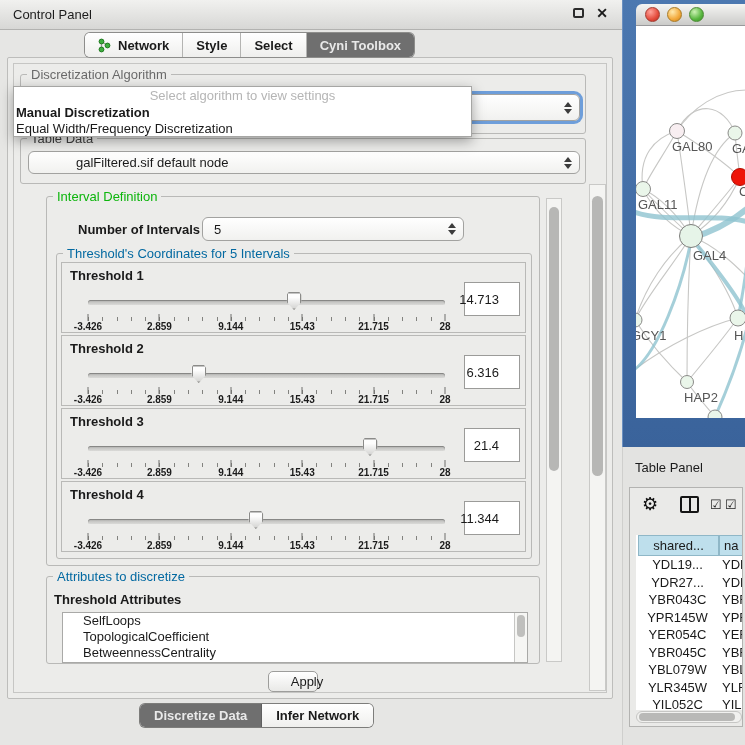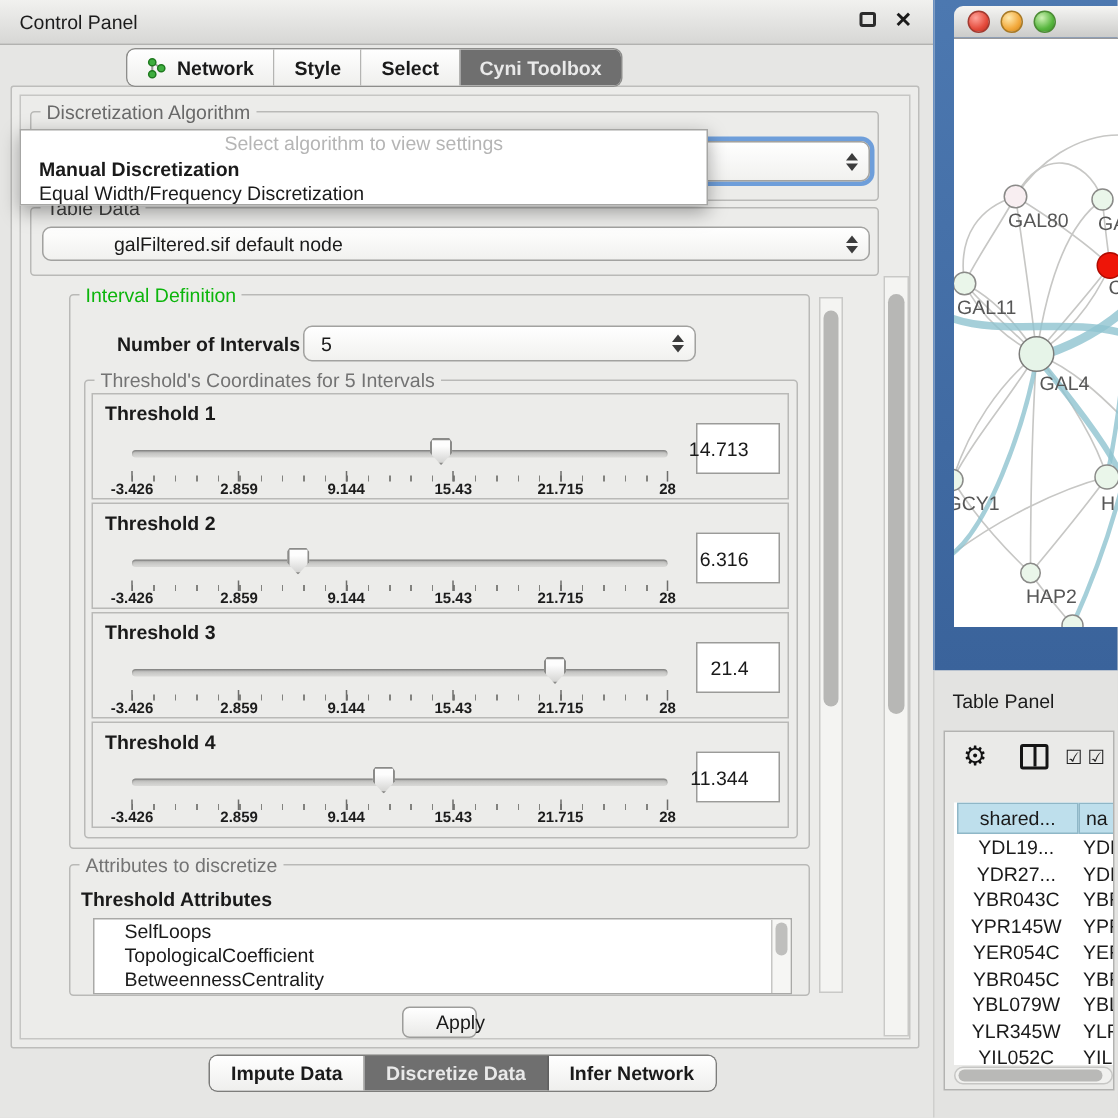--- a/index.html
+++ b/index.html
@@ -27,36 +27,36 @@
   .tab .net-ico { margin-right:7px; }
 
   .cp-outer { position:absolute; left:7px; top:57px; width:606px; height:642px;
     background:#ececea; border:1px solid #bdbdbb; border-radius:2px; }
   .cp-inner { position:absolute; left:13px; top:63px; width:594px; height:630px;
     border:1px solid #c6c6c4; background:#ececea; }
 
   
   .grp { position:absolute; border:1px solid #b9b9b7; border-radius:3px; z-index:5; }
   .grp-title { position:absolute; top:-8px; left:6px; background:#ececea; padding:0 4px; white-space:nowrap; }
-  .t-gray { color:#6a6a6a; } .t-green { color:#0cb50c; } .t-blue { color:#737373; } .t-dark { color:#3f3f3f; }
+  .t-gray { color:#6a6a6a; } .t-green { color:#0cb50c; } .t-blue { color:#0369a1; } .t-dark { color:#3f3f3f; }
 
   
   .combo { position:absolute; background:linear-gradient(#ffffff,#f1f1ef); border:1px solid #a2a2a0;
     border-radius:6px; display:flex; align-items:center; padding-left:11px; z-index:6; }
   .combo.focus { box-shadow:0 0 0 3px rgba(96,150,216,.9); }
   .stepper { position:absolute; right:7px; top:50%; transform:translateY(-50%); width:8px; }
   .stepper i { display:block; width:0; height:0; border-left:4px solid transparent; border-right:4px solid transparent; }
   .stepper .up { border-bottom:5px solid #3c3c3c; margin-bottom:2px; }
   .stepper .dn { border-top:5px solid #3c3c3c; }
 
   
   .algo-popup { position:absolute; left:13px; top:86px; width:459px; height:51px; background:#fff;
     border:1px solid #a6a6a4; box-shadow:0 4px 12px rgba(0,0,0,.35); z-index:30; }
   .algo-hint { height:17px; display:flex; align-items:center; justify-content:center; color:#b5b5b5; }
-  .algo-item { height:16px; display:flex; align-items:center; padding-left:12px; }
+  .algo-item { height:16px; display:flex; align-items:center; padding-left:2px; }
   .algo-item.bold { font-weight:bold; }
 
   
   .vscroll { position:absolute; background:#f4f4f2; border:1px solid #c9c9c7; z-index:8; }
   .vthumb { position:absolute; background:#b7b7b5; border-radius:6px; }
 
   
   .th-box { position:relative; width:465px; height:71px; border:1px solid #b9b9b7; margin-bottom:2px; background:#ececea; }
   .th-name { position:absolute; left:8px; top:5px; font-weight:bold; }
   .slider { position:absolute; left:26px; top:28px; width:357px; height:22px; }
@@ -318,23 +318,20 @@
     </div>
   </div>
 
   <div class="apply-btn">Apply</div>
 
   <div class="vscroll" style="left:589px; top:184px; width:17px; height:507px;">
     <div class="vthumb" style="left:2px; top:11px; width:11px; height:280px;"></div>
   </div>
 
   <div class="tabs2">
-    <span class="tab">
-        <span>Impute Data</span>
-      </span>
     <span class="tab sel">
         <span>Discretize Data</span>
       </span>
     <span class="tab">
         <span>Infer Network</span>
       </span>
   </div>
 </div>
 
 <div class="netwin">

